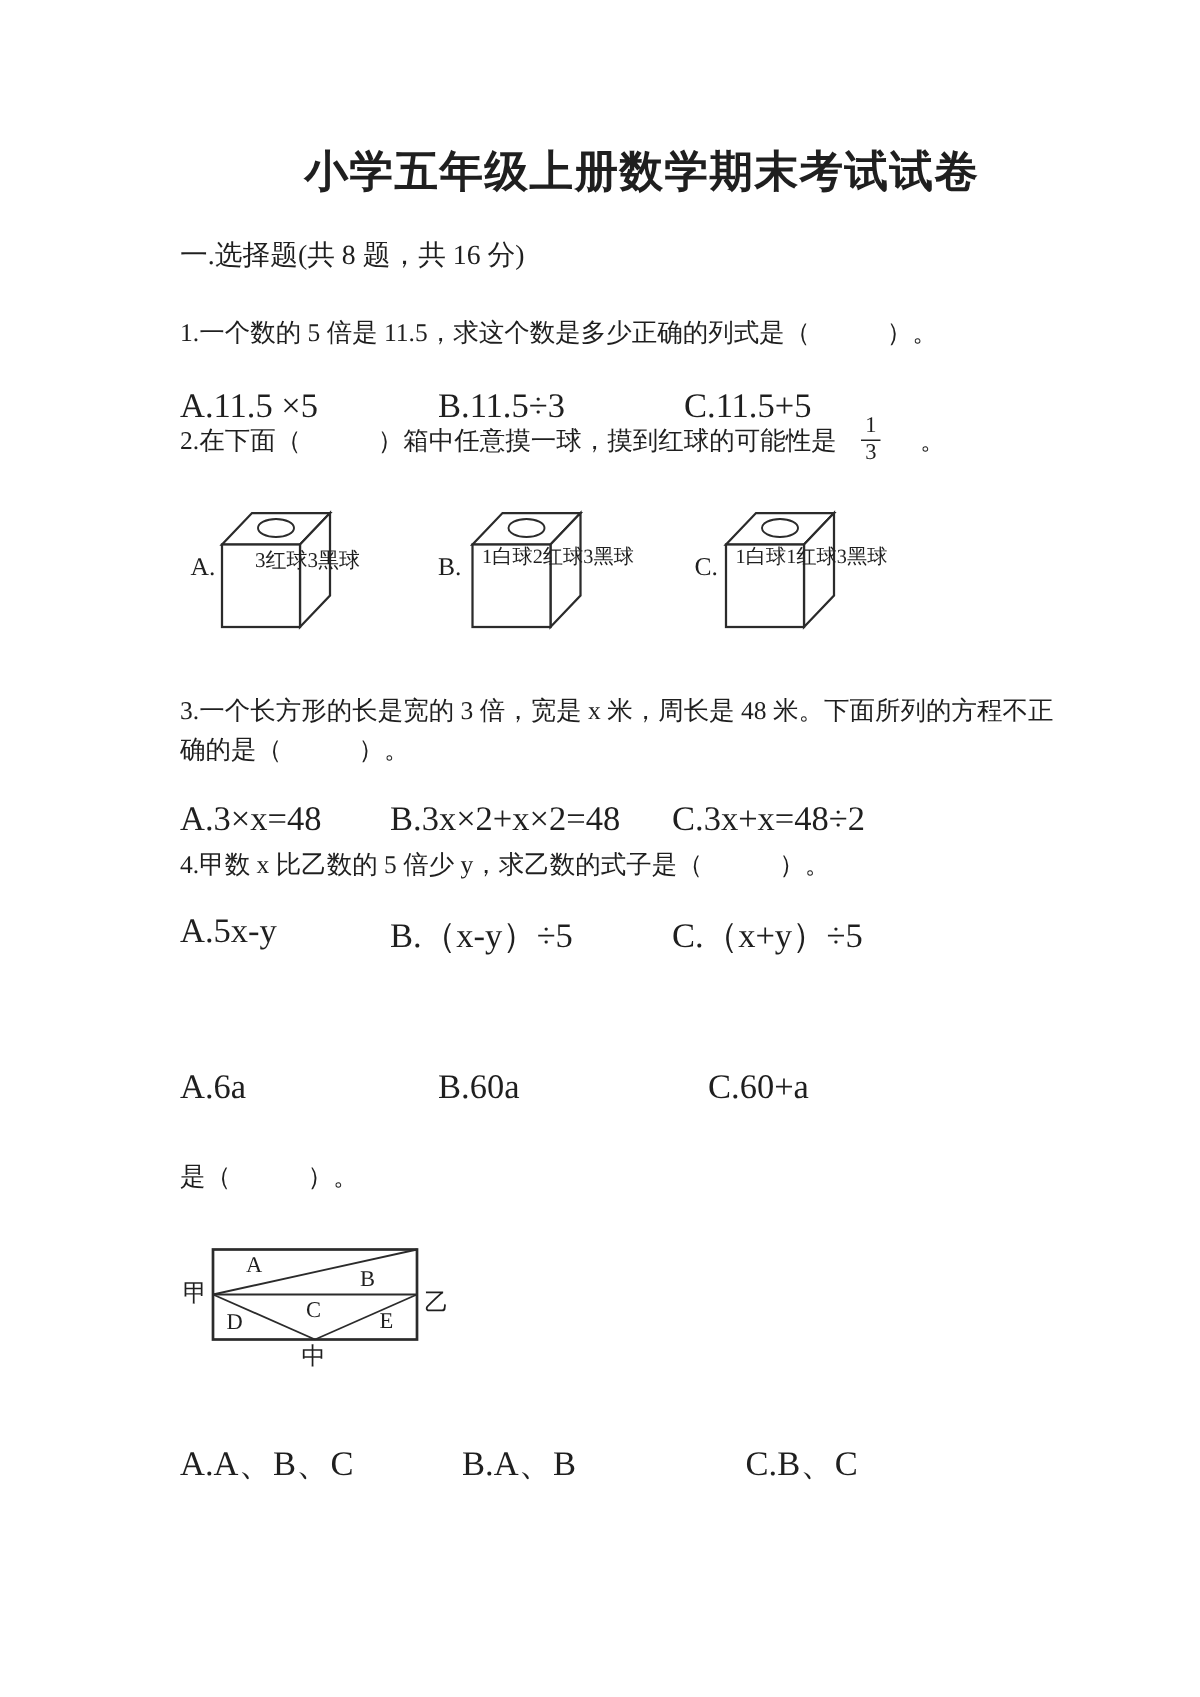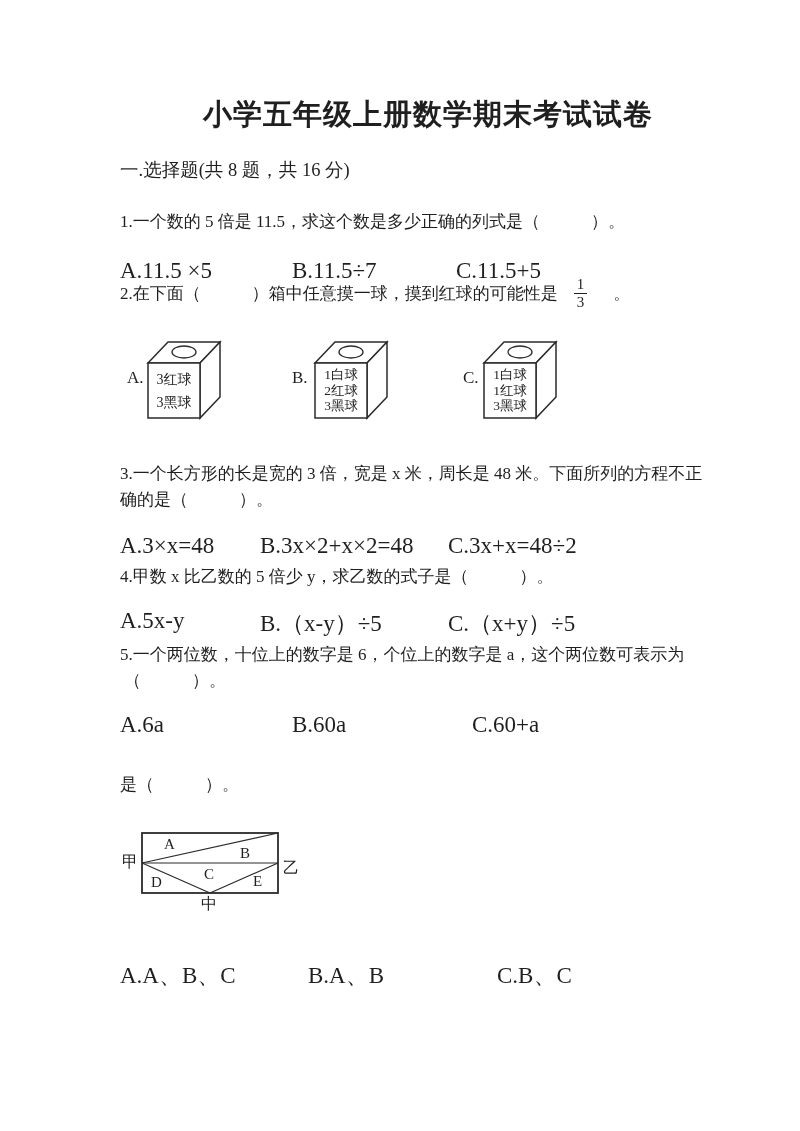--- a/index.html
+++ b/index.html
@@ -21,42 +21,42 @@
   .q2row{display:flex;align-items:center;height:46px;}
   .q2row .t{font-size:17px;}
   .frac{display:inline-flex;flex-direction:column;align-items:center;
         font-size:15px;line-height:17px;margin-left:16px;}
   .frac .num{border-bottom:1.4px solid #222;padding:0 3px;}
   .frac .den{padding:0 3px;}
   .q2period{font-size:17px;margin-left:26px;}
   .boxgroup{position:absolute;}
   .boxlabel{position:absolute;font-size:17px;}
   .ballface{
-    position:absolute;display:flex;flex-direction:column;align-items:center;
-    justify-content:center;text-align:center;color:#1f1f1f;
+    position:absolute;display:flex;flex-direction:row;
+    justify-content:center;text-align:center;color:#1f1f1f;padding-left:31px;
   }
   .ballface.two{font-size:14px;line-height:23px;}
   .ballface.three{font-size:13.5px;line-height:15.5px;}
   .figlabel{position:absolute;font-size:16px;}
   .regionlabel{position:absolute;font-size:15px;font-family:"Liberation Serif","DejaVu Serif",serif;}
   svg{display:block;}
 </style>
 </head>
 <body>
 
 <div id="page">
 
   <div class="abs title">小学五年级上册数学期末考试试卷</div>
 
   <div class="abs section">一.选择题(共 8 题，共 16 分)</div>
 
   <div class="abs qtext" style="top:209px">1.一个数的 5 倍是 11.5，求这个数是多少正确的列式是（　　　）。</div>
   <div class="optrow" style="top:258px">
     <span style="left:120px">A.11.5 ×5</span>
-    <span style="left:292px">B.11.5÷7</span>
+    <span style="left:292px">B.11.5÷3</span>
     <span style="left:456px">C.11.5+5</span>
   </div>
 
   <div class="abs q2row" style="top:270px;left:120px">
     <span class="t">2.在下面（　　　）箱中任意摸一球，摸到红球的可能性是</span>
     <span class="frac">
       <span class="num">1</span>
       <span class="den">3</span>
     </span>
     <span class="q2period">。</span>
@@ -119,24 +119,20 @@
     <span style="left:448px">C.3x+x=48÷2</span>
   </div>
 
   <div class="abs qtext" style="top:564px">4.甲数 x 比乙数的 5 倍少 y，求乙数的式子是（　　　）。</div>
   <div class="optrow" style="top:608px">
     <span style="left:120px">A.5x-y</span>
     <span style="left:260px">B.（x-y）÷5</span>
     <span style="left:448px">C.（x+y）÷5</span>
   </div>
 
-  <div class="abs qtext" style="top:642px">
-    <div>5.一个两位数，十位上的数字是 6，个位上的数字是 a，这个两位数可表示为</div>
-    <div style="padding-left:4px">（　　　）。</div>
-  </div>
   <div class="optrow" style="top:712px">
     <span style="left:120px">A.6a</span>
     <span style="left:292px">B.60a</span>
     <span style="left:472px">C.60+a</span>
   </div>
 
   <div class="abs q6line" style="top:773px">是（　　　）。</div>
 
   <div class="abs" style="top:830px;left:118px;width:210px;height:90px">
     <svg width="200" height="88" viewBox="0 0 200 88">

